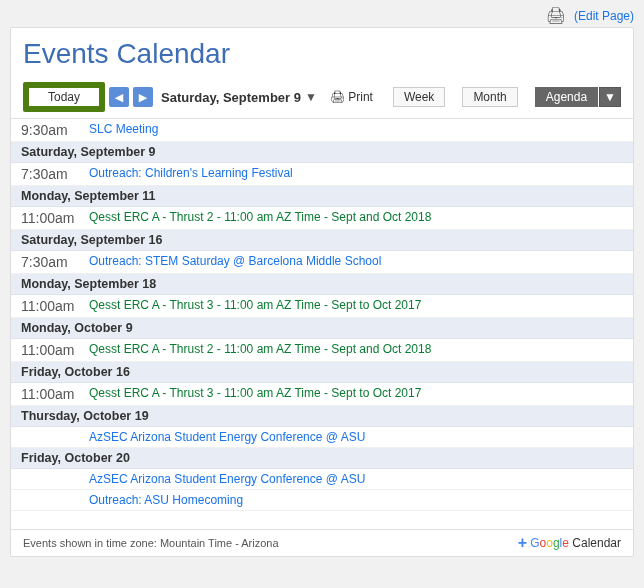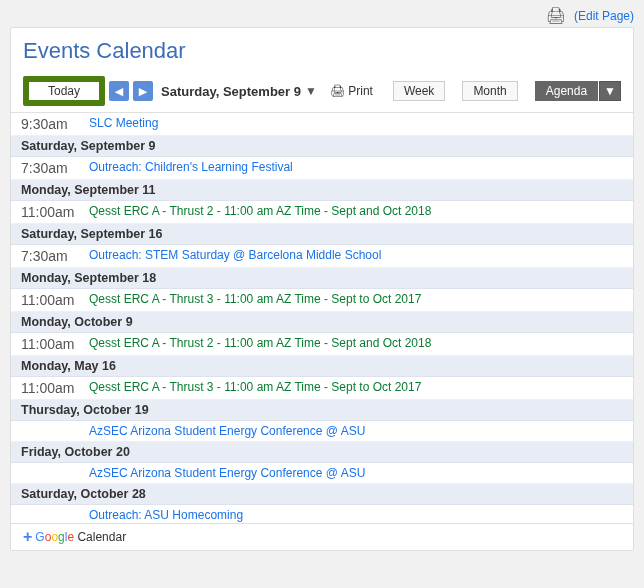--- a/index.html
+++ b/index.html
@@ -37,21 +37,21 @@
       text-decoration: none;
     }
     .calendar-wrapper {
       background: #fff;
       margin: 0 10px 10px 10px;
       border: 1px solid #ddd;
       border-radius: 2px;
       overflow: hidden;
     }
     .calendar-title {
-      font-size: 22px;
+      font-size: 28px;
       font-weight: normal;
       color: #3d6db5;
       padding: 10px 12px 6px 12px;
     }
     .calendar-header {
       display: flex;
       align-items: center;
       padding: 6px 12px 6px 12px;
       gap: 4px;
       border-bottom: 1px solid #e0e0e0;
@@ -265,46 +265,46 @@
         <span class="event-time">11:00am</span>
         <a class="event-link green">Qesst ERC A - Thrust 3 - 11:00 am AZ Time - Sept to Oct 2017</a>
       </div>
 
       <div class="day-header-row">Monday, October 9</div>
       <div class="event-row">
         <span class="event-time">11:00am</span>
         <a class="event-link green">Qesst ERC A - Thrust 2 - 11:00 am AZ Time - Sept and Oct 2018</a>
       </div>
 
-      <div class="day-header-row">Monday, May 16</div>
+      <div class="day-header-row">Friday, October 16</div>
       <div class="event-row">
         <span class="event-time">11:00am</span>
         <a class="event-link green">Qesst ERC A - Thrust 3 - 11:00 am AZ Time - Sept to Oct 2017</a>
       </div>
 
       <div class="day-header-row">Thursday, October 19</div>
       <div class="event-row all-day">
         <span class="event-time"></span>
         <a class="event-link">AzSEC Arizona Student Energy Conference @ ASU</a>
       </div>
 
       <div class="day-header-row">Friday, October 20</div>
       <div class="event-row all-day">
         <span class="event-time"></span>
         <a class="event-link">AzSEC Arizona Student Energy Conference @ ASU</a>
       </div>
 
-      <div class="day-header-row">Saturday, October 28</div>
       <div class="event-row all-day">
         <span class="event-time"></span>
         <a class="event-link">Outreach: ASU Homecoming</a>
       </div>
     </div>
 
     <div class="footer-bar">
+      <span>Events shown in time zone: Mountain Time - Arizona</span>
       <a class="google-cal-btn">
         <span class="gcal-plus">+</span>
         <span>
           <span class="gcal-g">G</span><span class="gcal-o">o</span><span class="gcal-o2">o</span><span class="gcal-g2">g</span><span class="gcal-l">l</span><span class="gcal-e">e</span> Calendar
         </span>
       </a>
     </div>
   </div>
 </div>
 

